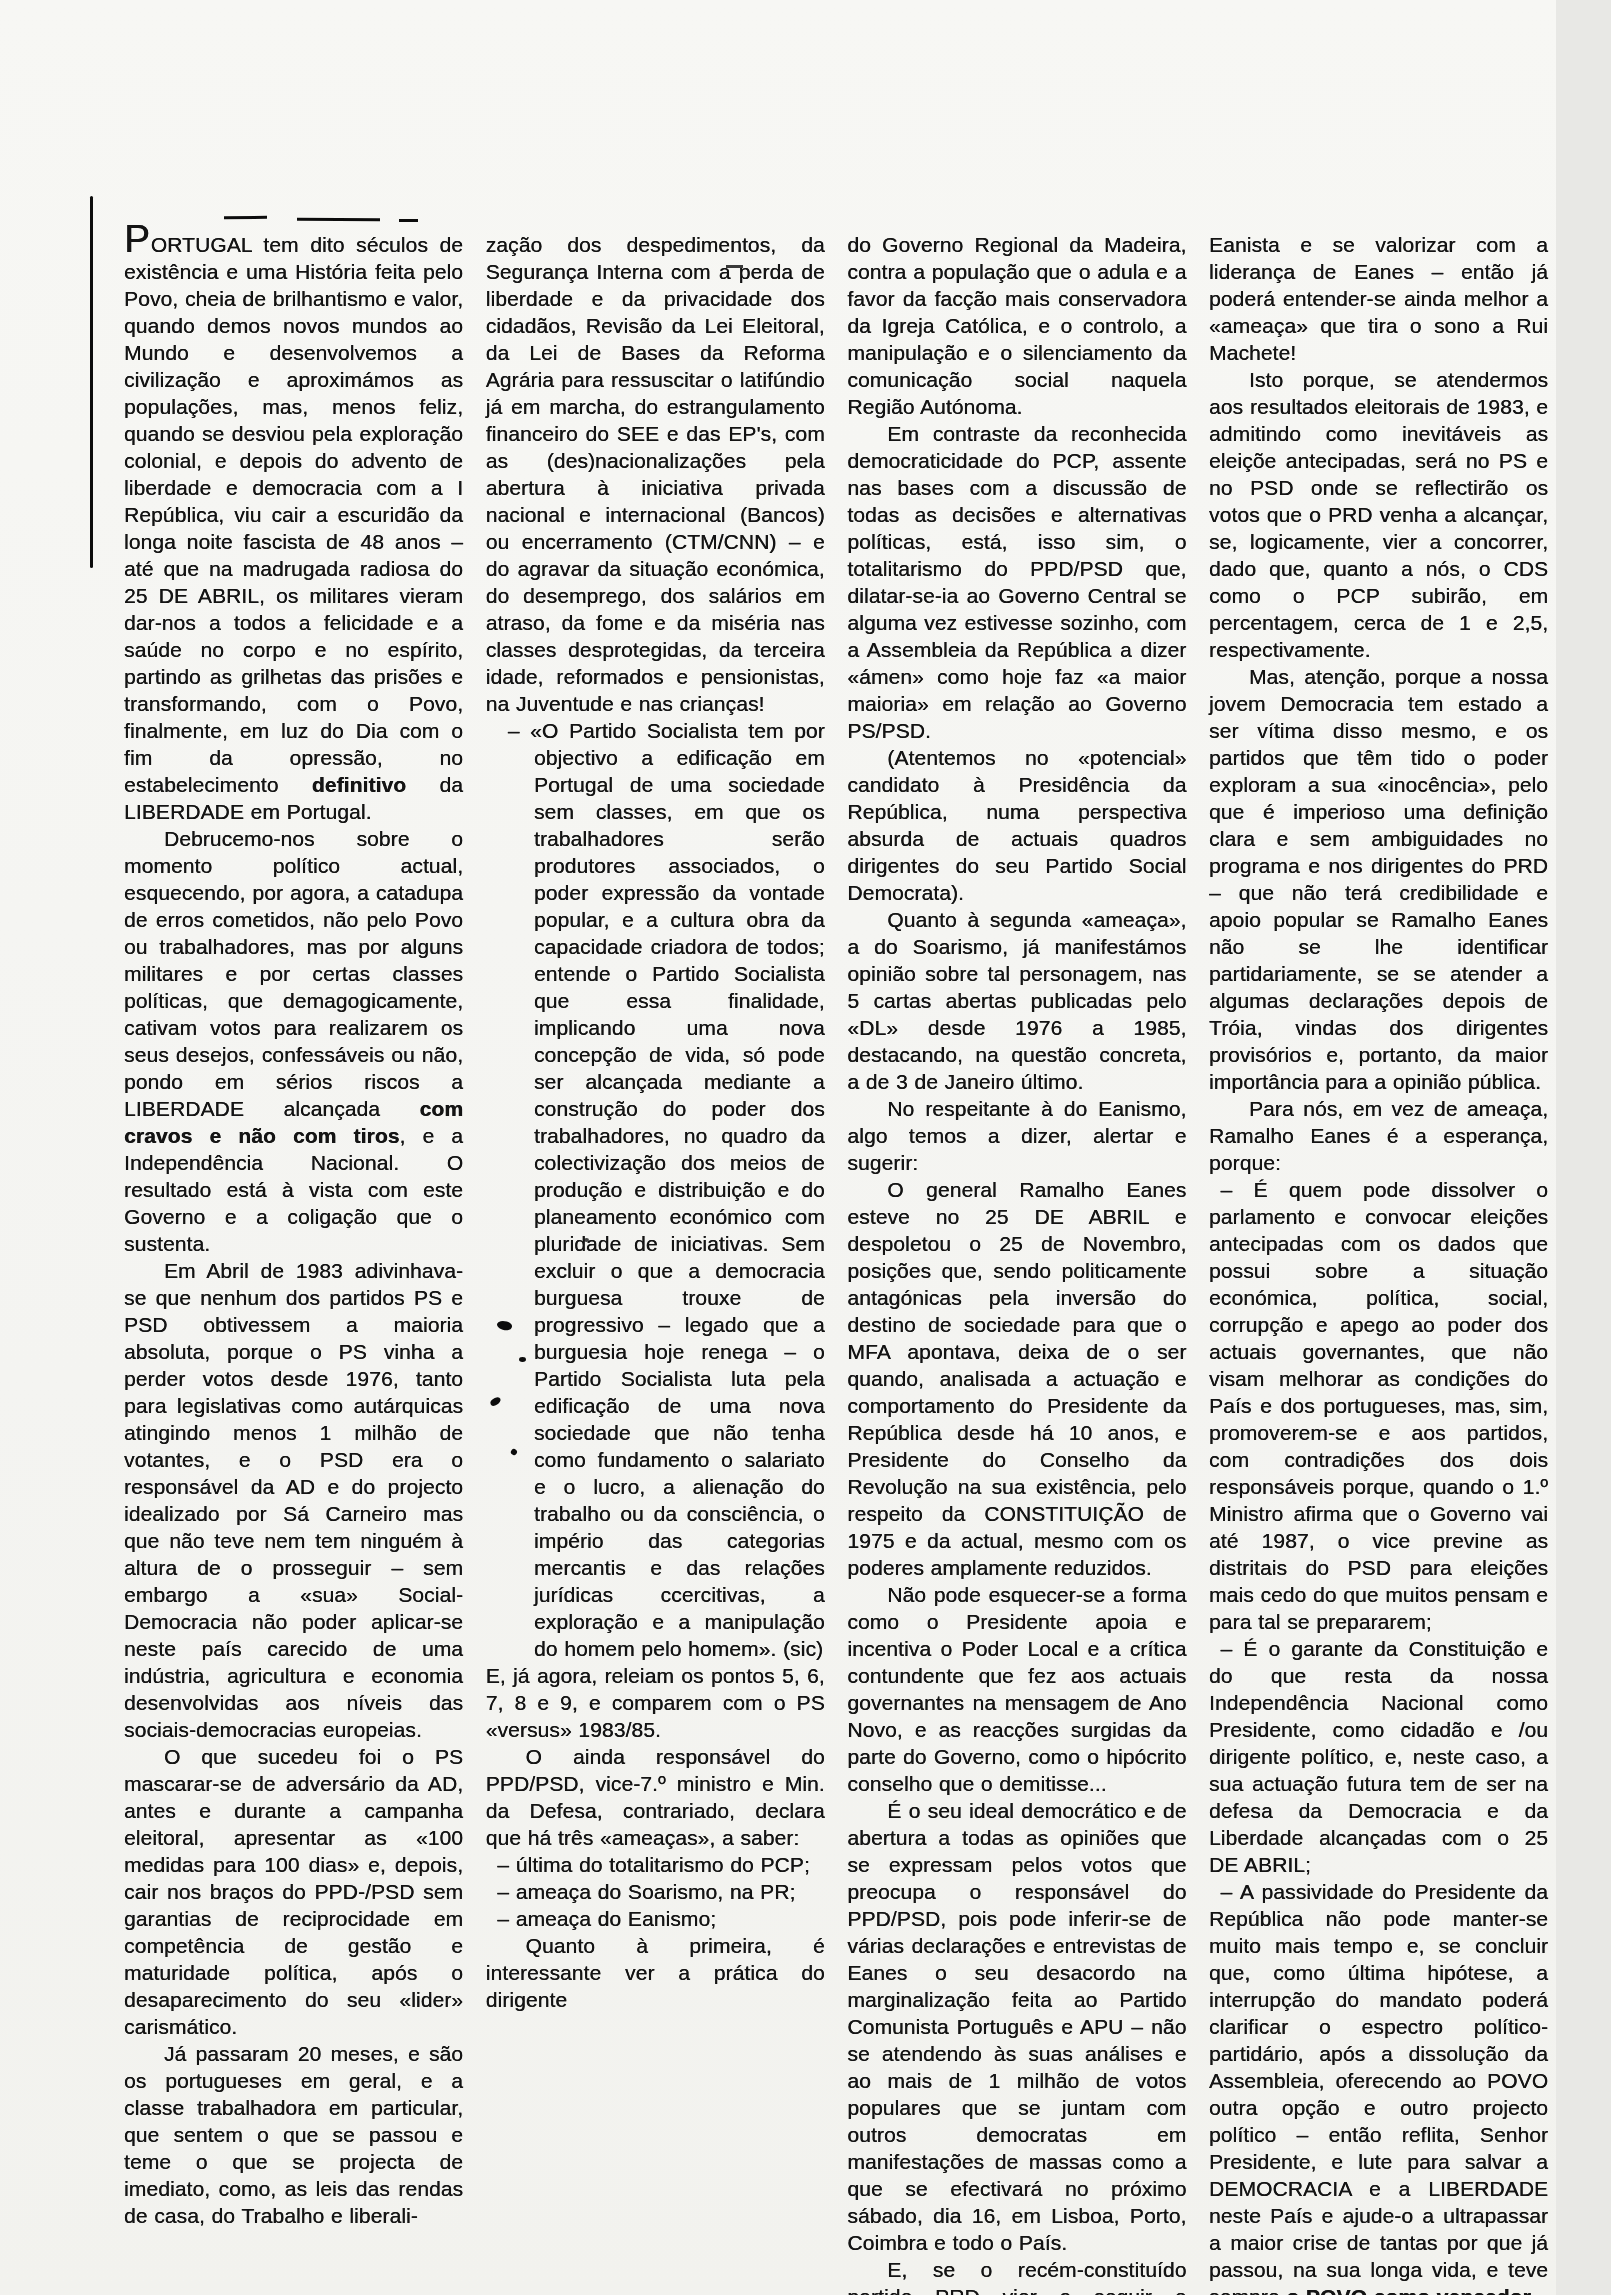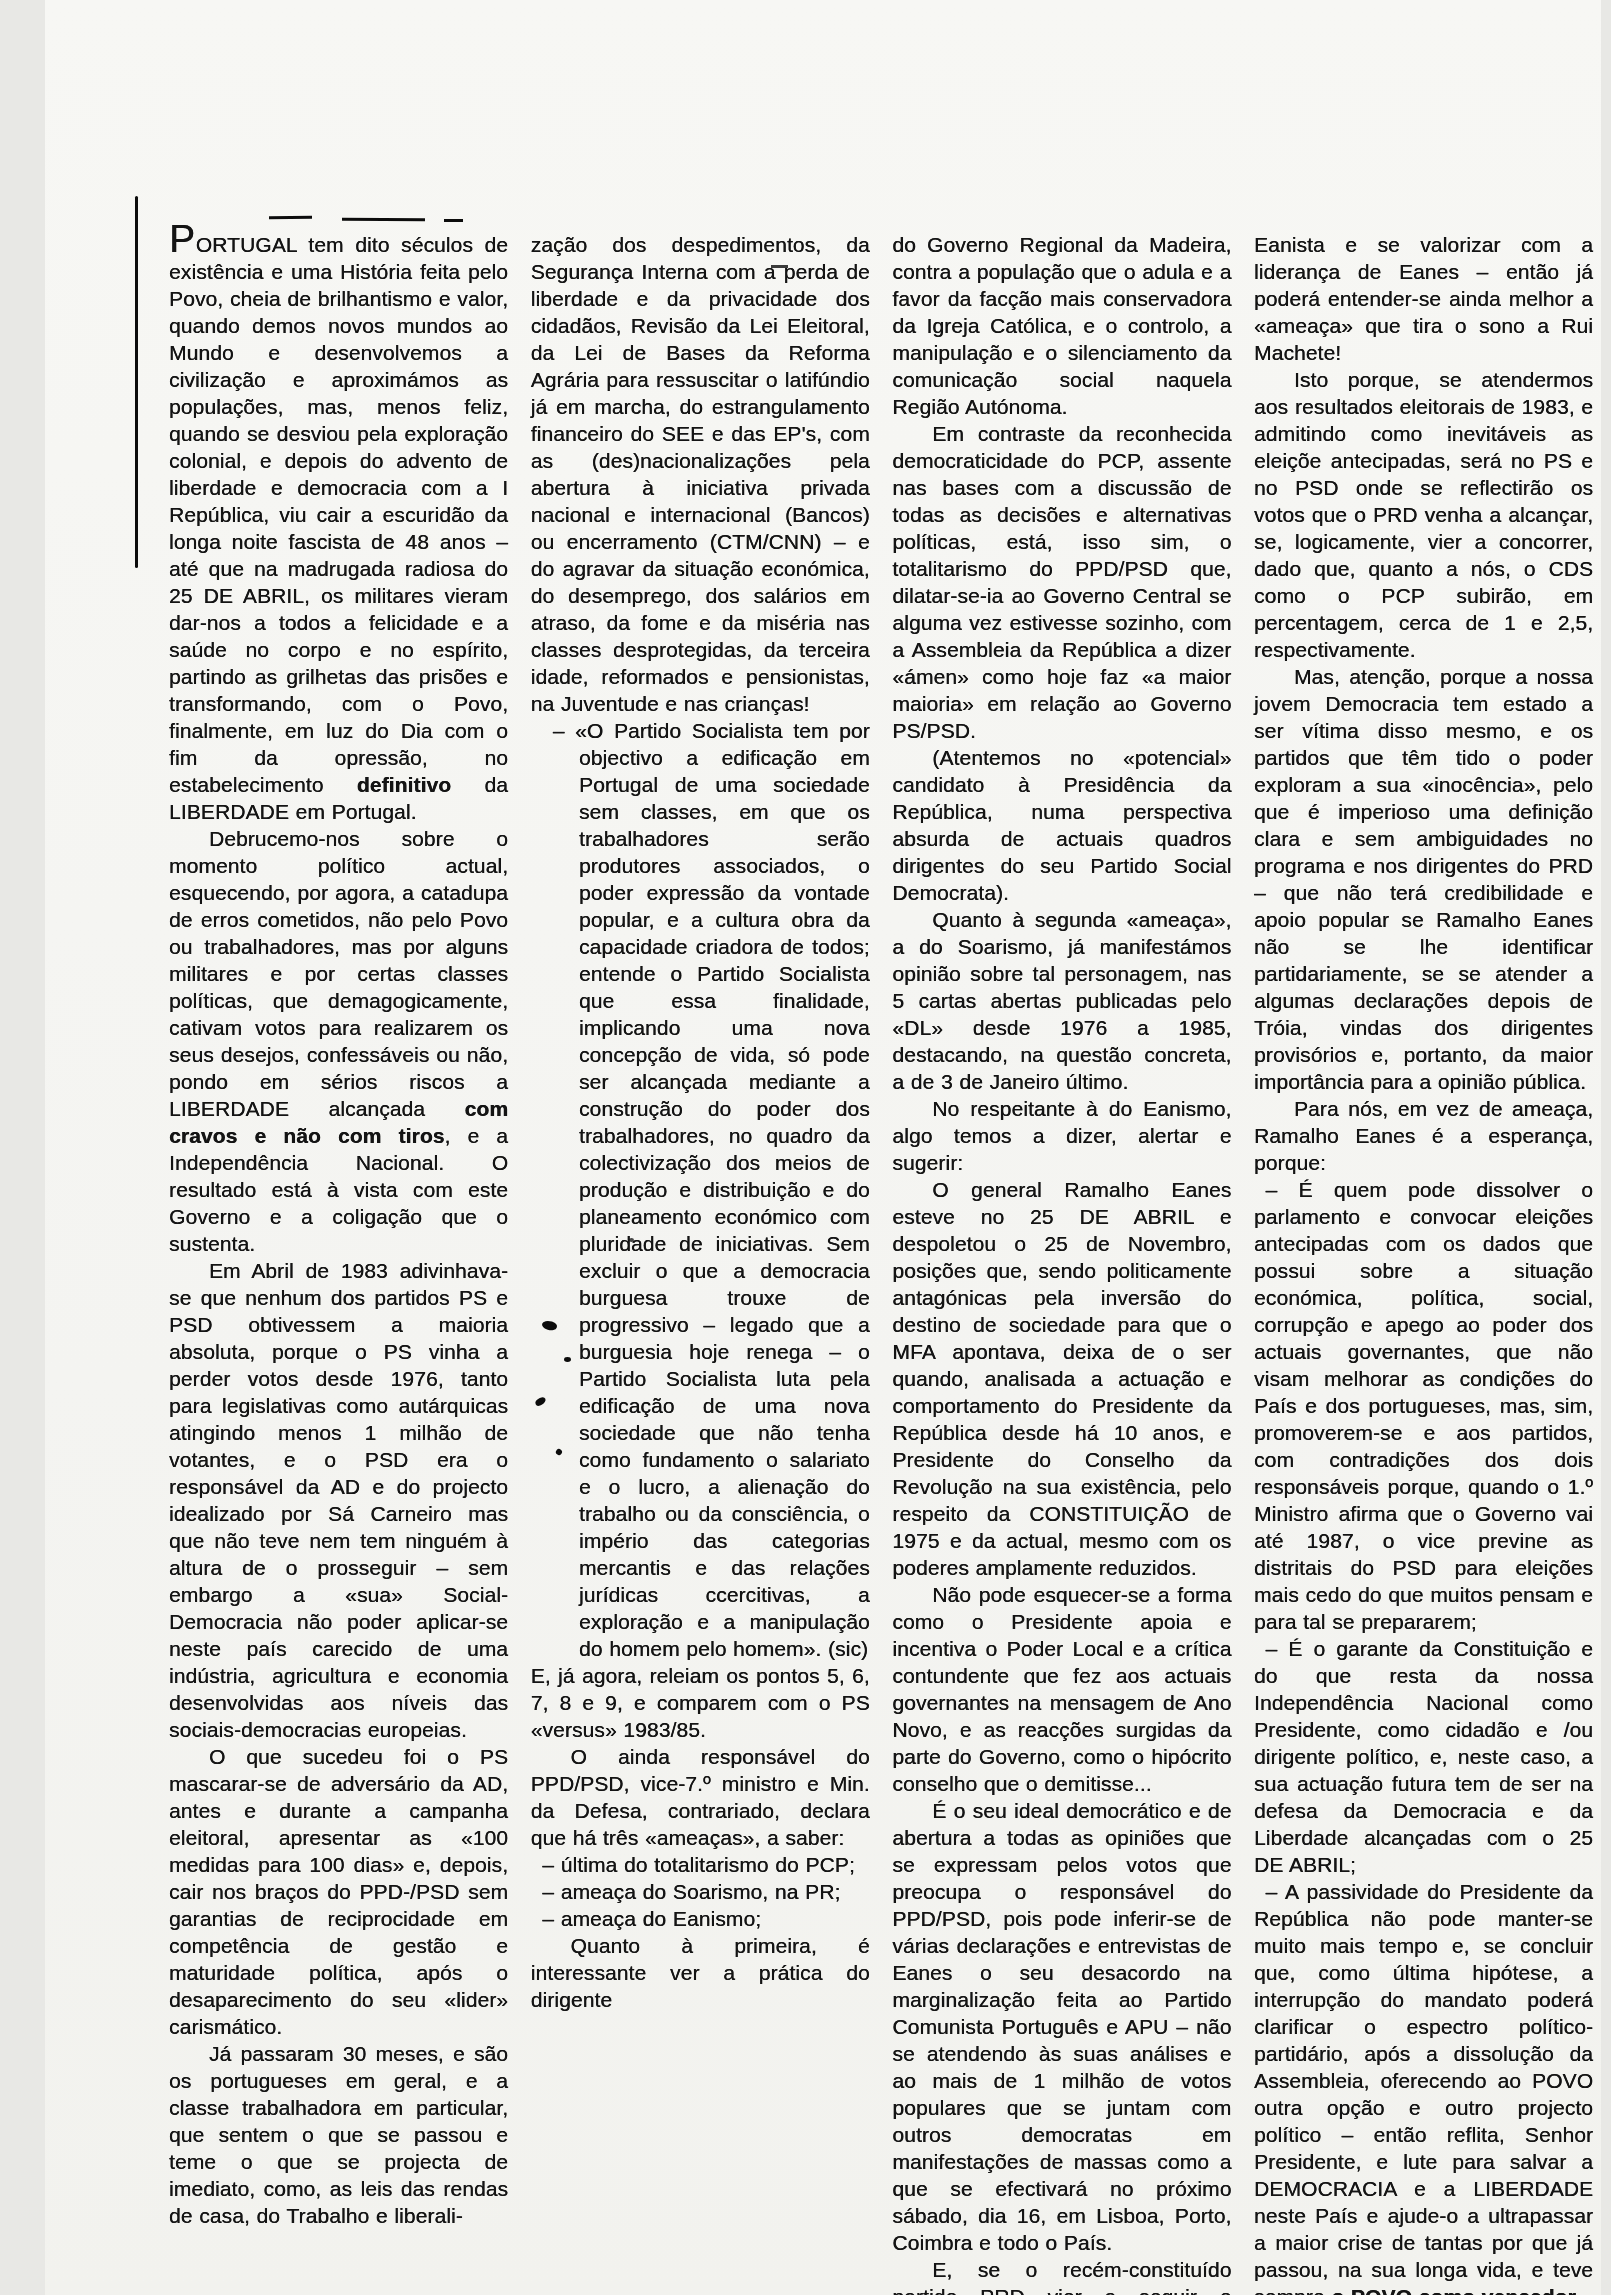--- a/index.html
+++ b/index.html
@@ -3,21 +3,20 @@
 <meta charset="utf-8">
 <style>
   * { margin:0; padding:0; box-sizing:border-box; }
   html, body { width:1612px; height:2295px; }
   body { font-family:"Liberation Sans", sans-serif; background:#e8e8e5; }
 
   .page {
     position:relative; width:1556px; height:2295px; overflow:hidden;
     background:linear-gradient(180deg,#f7f7f4 0%,#f4f4f1 60%,#f2f2ee 100%);
     color:#161616;
-    margin-left:45px;
   }
 
   
   .artifact { position:absolute; background:#0c0c0c; }
   .vline  { left:90px; top:196px; width:3.4px; height:372px; border-radius:2px; }
   .dash1  { left:224px; top:216px; width:43px;  height:3.4px; transform:rotate(-0.6deg); }
   .dash2  { left:297px; top:218px; width:83px; height:2.9px; transform:rotate(0.4deg); }
   .dash3  { left:399px; top:219px; width:18.7px;  height:2.9px; }
   .dash4  { left:726px; top:265px; width:16.7px; height:2.9px; opacity:.8; }
   .speck1 { left:497px; top:1321px; width:14.7px; height:8.8px; border-radius:60% 40% 55% 45%; transform:rotate(18deg); }
@@ -65,21 +64,21 @@
   <div class="artifact speck3"></div>
   <div class="artifact speck4"></div>
   <div class="artifact speck5"></div>
 
   <main class="article" id="columns">
       <section class="col">
         <p class="para lead"><span class="dropcap">P</span>ORTUGAL tem dito séculos de existência e uma História feita pelo Povo, cheia de brilhantismo e valor, quando demos novos mundos ao Mundo e desenvolvemos a civilização e aproximámos as populações, mas, menos feliz, quando se desviou pela exploração colonial, e depois do advento de liberdade e democracia com a I República, viu cair a escuridão da longa noite fascista de 48 anos – até que na madrugada radiosa do 25 DE ABRIL, os militares vieram dar-nos a todos a felicidade e a saúde no corpo e no espírito, partindo as grilhetas das prisões e transformando, com o Povo, finalmente, em luz do Dia com o fim da opressão, no estabelecimento <b>definitivo</b> da LIBERDADE em Portugal.</p>
         <p class="para indent">Debrucemo-nos sobre o momento político actual, esquecendo, por agora, a catadupa de erros cometidos, não pelo Povo ou trabalhadores, mas por alguns militares e por certas classes políticas, que demagogicamente, cativam votos para realizarem os seus desejos, confessáveis ou não, pondo em sérios riscos a LIBERDADE alcançada <b>com cravos e não com tiros</b>, e a Independência Nacional. O resultado está à vista com este Governo e a coligação que o sustenta.</p>
         <p class="para indent">Em Abril de 1983 adivinhava-se que nenhum dos partidos PS e PSD obtivessem a maioria absoluta, porque o PS vinha a perder votos desde 1976, tanto para legislativas como autárquicas atingindo menos 1 milhão de votantes, e o PSD era o responsável da AD e do projecto idealizado por Sá Carneiro mas que não teve nem tem ninguém à altura de o prosseguir – sem embargo a «sua» Social-Democracia não poder aplicar-se neste país carecido de uma indústria, agricultura e economia desenvolvidas aos níveis das sociais-democracias europeias.</p>
         <p class="para indent">O que sucedeu foi o PS mascarar-se de adversário da AD, antes e durante a campanha eleitoral, apresentar as «100 medidas para 100 dias» e, depois, cair nos braços do PPD-/PSD sem garantias de reciprocidade em competência de gestão e maturidade política, após o desaparecimento do seu «lider» carismático.</p>
-        <p class="para indent">Já passaram 30 meses, e são os portugueses em geral, e a classe trabalhadora em particular, que sentem o que se passou e teme o que se projecta de imediato, como, as leis das rendas de casa, do Trabalho e liberali-</p>
+        <p class="para indent">Já passaram 20 meses, e são os portugueses em geral, e a classe trabalhadora em particular, que sentem o que se passou e teme o que se projecta de imediato, como, as leis das rendas de casa, do Trabalho e liberali-</p>
       </section>
       <section class="col">
         <p class="para plain">zação dos despedimentos, da Segurança Interna com a perda de liberdade e da privacidade dos cidadãos, Revisão da Lei Eleitoral, da Lei de Bases da Reforma Agrária para ressuscitar o latifúndio já em marcha, do estrangulamento financeiro do SEE e das EP's, com as (des)nacionalizações pela abertura à iniciativa privada nacional e internacional (Bancos) ou encerramento (CTM/CNN) – e do agravar da situação económica, do desemprego, dos salários em atraso, da fome e da miséria nas classes desprotegidas, da terceira idade, reformados e pensionistas, na Juventude e nas crianças!</p>
         <p class="para quote">– «O Partido Socialista tem por objectivo a edificação em Portugal de uma sociedade sem classes, em que os trabalhadores serão produtores associados, o poder expressão da vontade popular, e a cultura obra da capacidade criadora de todos; entende o Partido Socialista que essa finalidade, implicando uma nova concepção de vida, só pode ser alcançada mediante a construção do poder dos trabalhadores, no quadro da colectivização dos meios de produção e distribuição e do planeamento económico com pluridade de iniciativas. Sem excluir o que a democracia burguesa trouxe de progressivo – legado que a burguesia hoje renega – o Partido Socialista luta pela edificação de uma nova sociedade que não tenha como fundamento o salariato e o lucro, a alienação do trabalho ou da consciência, o império das categorias mercantis e das relações jurídicas ccercitivas, a exploração e a manipulação do homem pelo homem». (sic)</p>
         <p class="para plain">E, já agora, releiam os pontos 5, 6, 7, 8 e 9, e comparem com o PS «versus» 1983/85.</p>
         <p class="para indent">O ainda responsável do PPD/PSD, vice-7.º ministro e Min. da Defesa, contrariado, declara que há três «ameaças», a saber:</p>
         <p class="para dash">– última do totalitarismo do PCP;</p>
         <p class="para dash">– ameaça do Soarismo, na PR;</p>
         <p class="para dash">– ameaça do Eanismo;</p>
         <p class="para indent">Quanto à primeira, é interessante ver a prática do dirigente</p>

